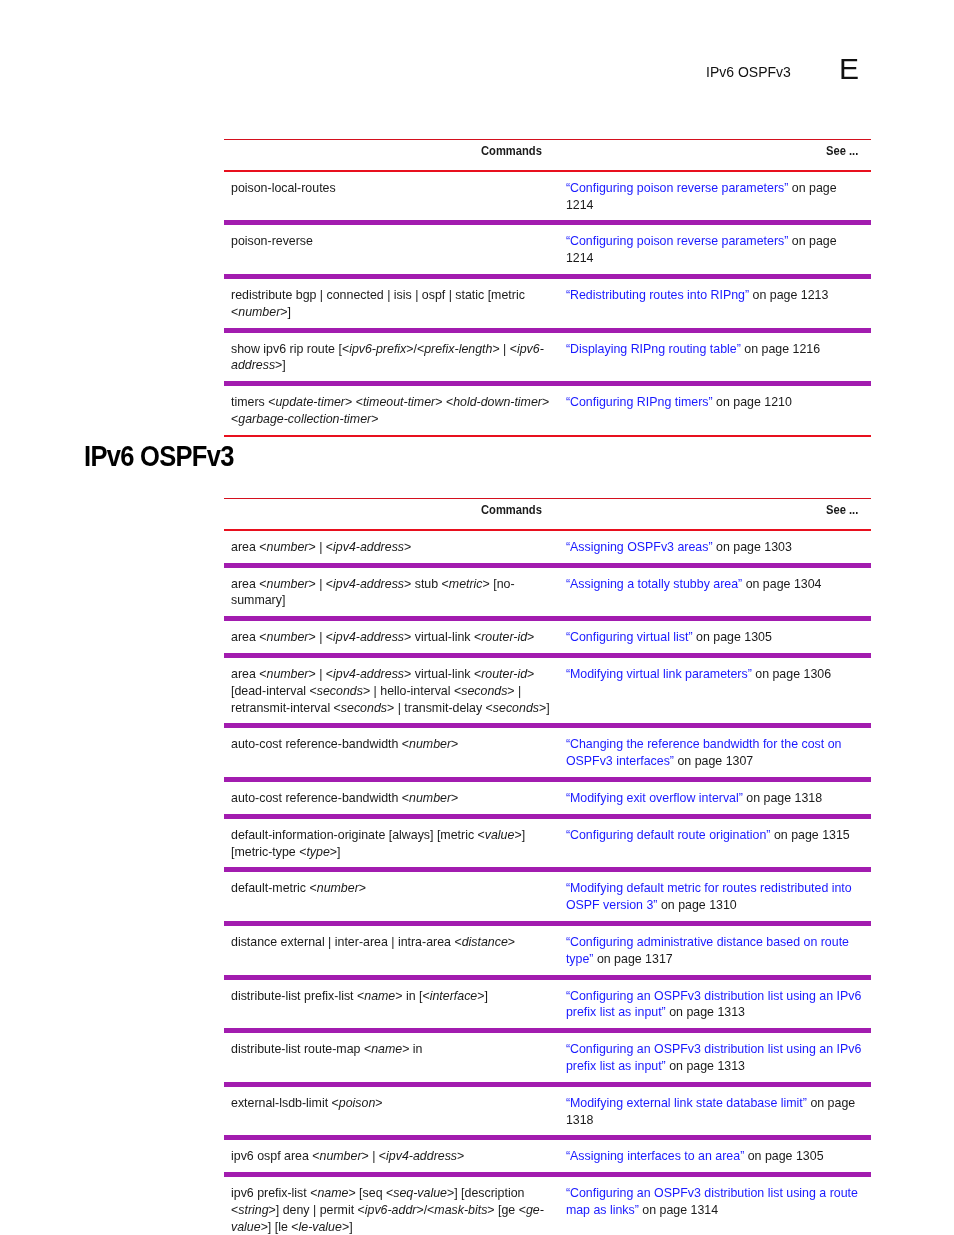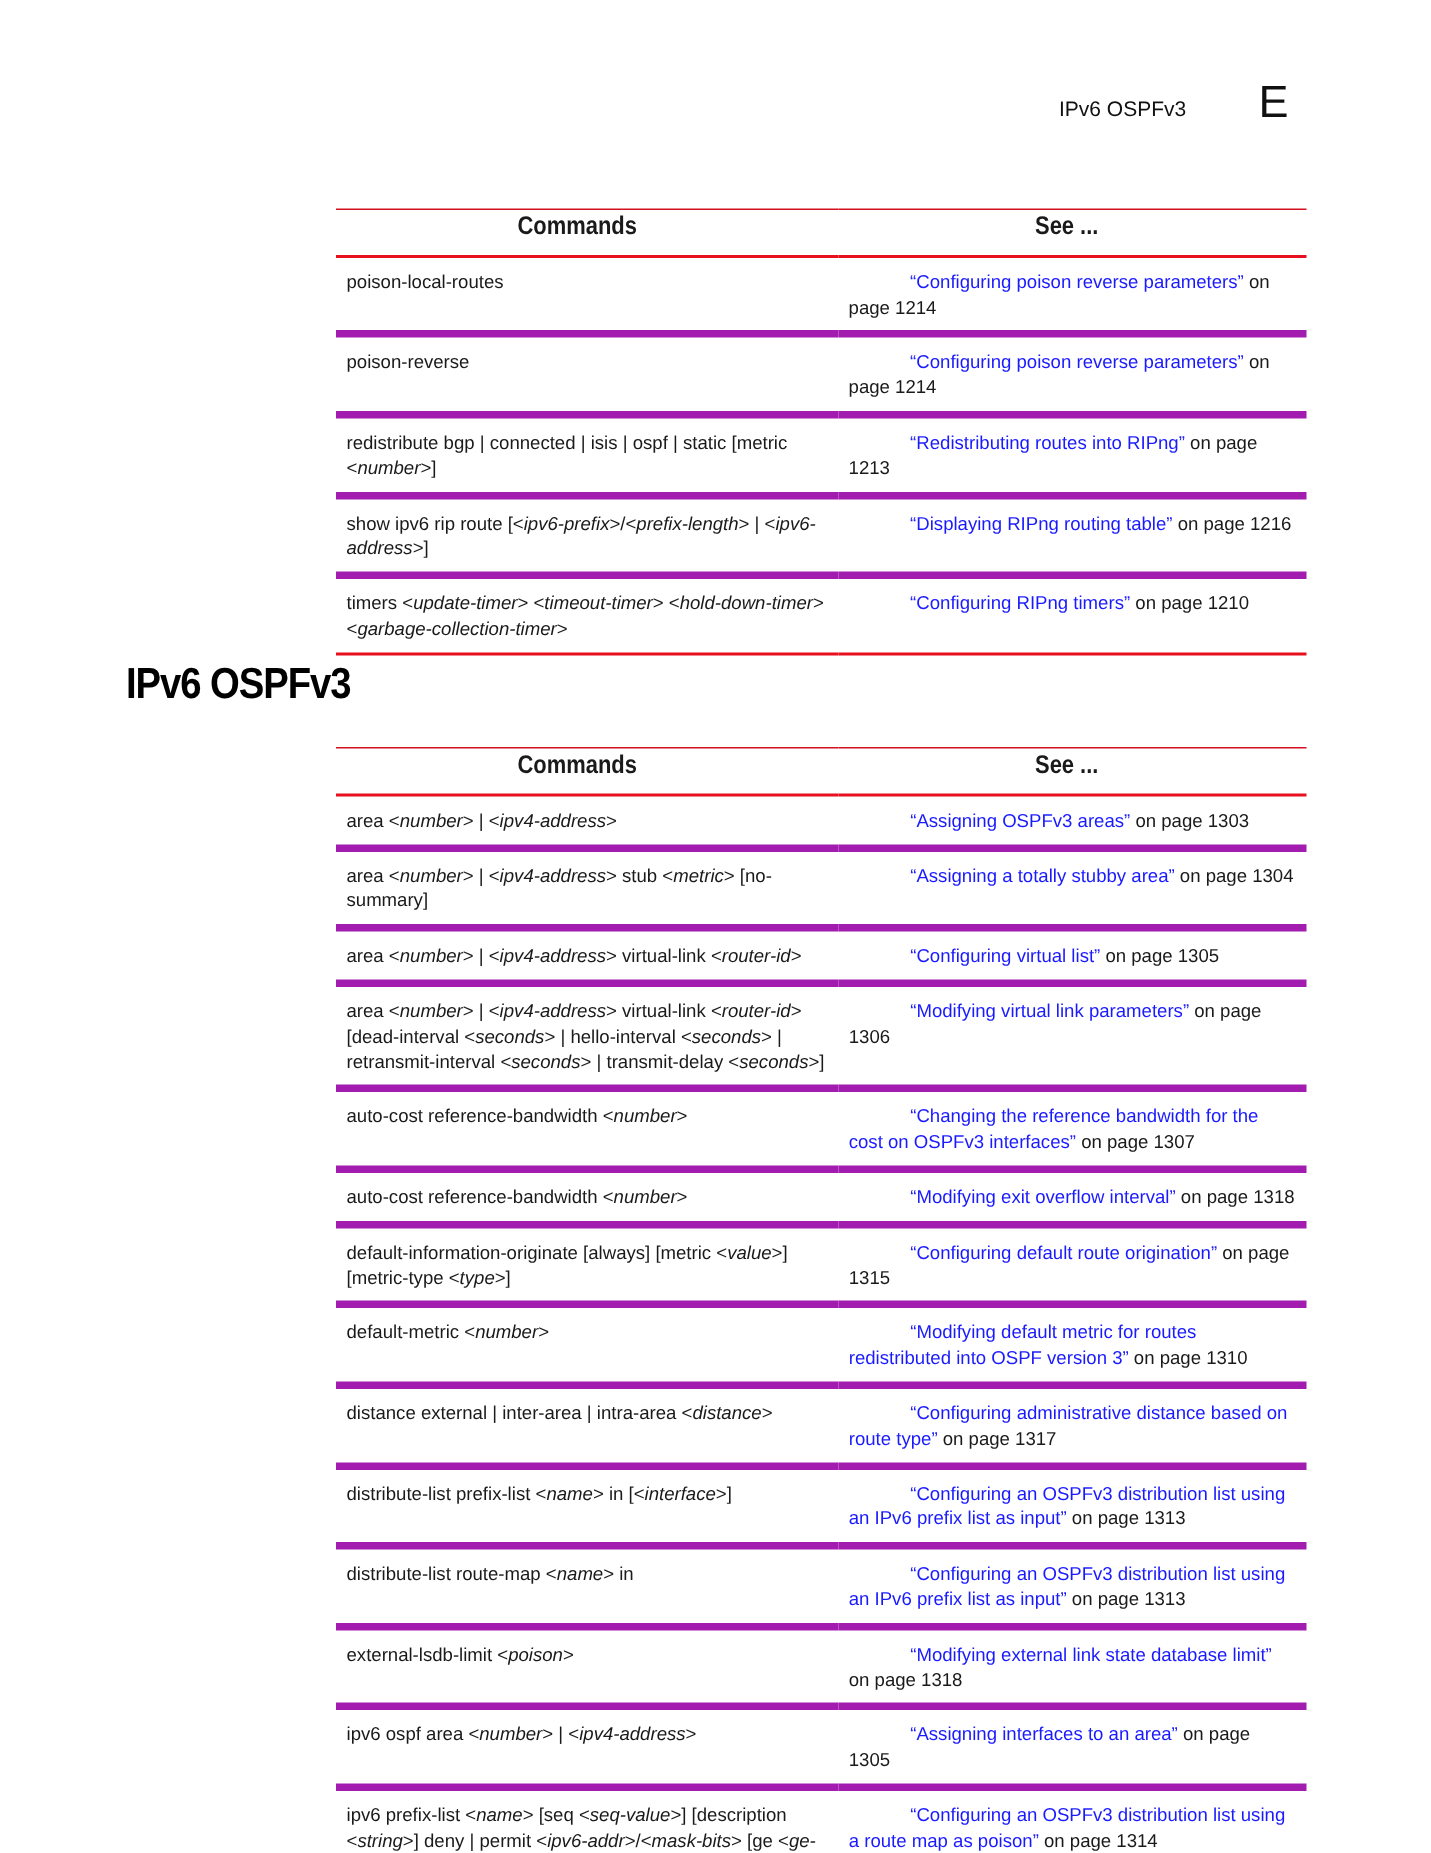--- a/index.html
+++ b/index.html
@@ -4,29 +4,29 @@
 <style>
   html, body { margin: 0; padding: 0; background: #ffffff; }
   body { width: 954px; height: 1235px; position: relative; overflow: hidden;
          font-family: "Liberation Sans", sans-serif; color: #1a1a1a; }
   .running-head { position: absolute; top: 64px; left: 706px; font-size: 14px; color: #111; }
   .chapter-letter { position: absolute; top: 52px; left: 839px; font-size: 30px; color: #111; font-weight: 400; }
   .section-title { position: absolute; top: 440px; left: 84px; font-size: 29px; font-weight: 700;
                    font-family: "Liberation Sans", sans-serif; letter-spacing: -0.8px; transform: scaleX(0.88);
                    transform-origin: left top; color: #000; }
   table.cmd { position: absolute; left: 224px; width: 647px; border-collapse: collapse; font-size: 12.4px; line-height: 16.8px; }
-  table.cmd th { text-align: center; font-weight: 700; font-size: 17px; padding: 3px 7px 10px 7px;
+  table.cmd th { text-align: right; font-weight: 700; font-size: 13px; padding: 3px 7px 10px 7px;
                  border-top: 1px solid #d4101e; border-bottom: 2px solid #e8101e; transform-origin: left; }
   table.cmd th span { display: inline-block; transform: scaleX(0.86); transform-origin: left; }
   table.cmd td { vertical-align: top; padding: 8px 7px 7px 7px; border-bottom: 5px solid #a21caf; }
   table.cmd tr:last-child td { border-bottom: 2px solid #e8101e; }
   table.cmd tr.no-close td { border-bottom: 1px solid #222; }
   table.cmd td.c1 { width: 323px; }
   table.cmd td.c2 { width: 300px; }
-  .link { color: #1a1aff; margin-left: 41px; }
+  .link { color: #1a1aff; }
   .it { font-style: italic; margin-top: 36px; }
   #t1 { top: 139px; }
   #t2 { top: 498px; }
 </style>
 </head>
 <body>
 
 <div class="running-head">IPv6 OSPFv3</div>
 <div class="chapter-letter">E</div>
 
@@ -118,16 +118,16 @@
       <tr>
         <td class="c1"><span>external-lsdb-limit &lt;</span><span class="it">poison</span><span>&gt;</span></td>
         <td class="c2"><span class="link">“Modifying external link state database limit”</span><span> on page 1318</span></td>
       </tr>
       <tr>
         <td class="c1"><span>ipv6 ospf area &lt;</span><span class="it">number</span><span>&gt; | &lt;</span><span class="it">ipv4-address</span><span>&gt;</span></td>
         <td class="c2"><span class="link">“Assigning interfaces to an area”</span><span> on page 1305</span></td>
       </tr>
       <tr class="no-close">
         <td class="c1"><span>ipv6 prefix-list &lt;</span><span class="it">name</span><span>&gt; [seq &lt;</span><span class="it">seq-value</span><span>&gt;] [description &lt;</span><span class="it">string</span><span>&gt;] deny | permit &lt;</span><span class="it">ipv6-addr</span><span>&gt;/&lt;</span><span class="it">mask-bits</span><span>&gt; [ge &lt;</span><span class="it">ge-value</span><span>&gt;] [le &lt;</span><span class="it">le-value</span><span>&gt;]</span></td>
-        <td class="c2"><span class="link">“Configuring an OSPFv3 distribution list using a route map as poison”</span><span> on page 1314</span></td>
+        <td class="c2"><span class="link">“Configuring an OSPFv3 distribution list using a route map as links”</span><span> on page 1314</span></td>
       </tr>
     </tbody>
 </table>
 
 </body></html>

